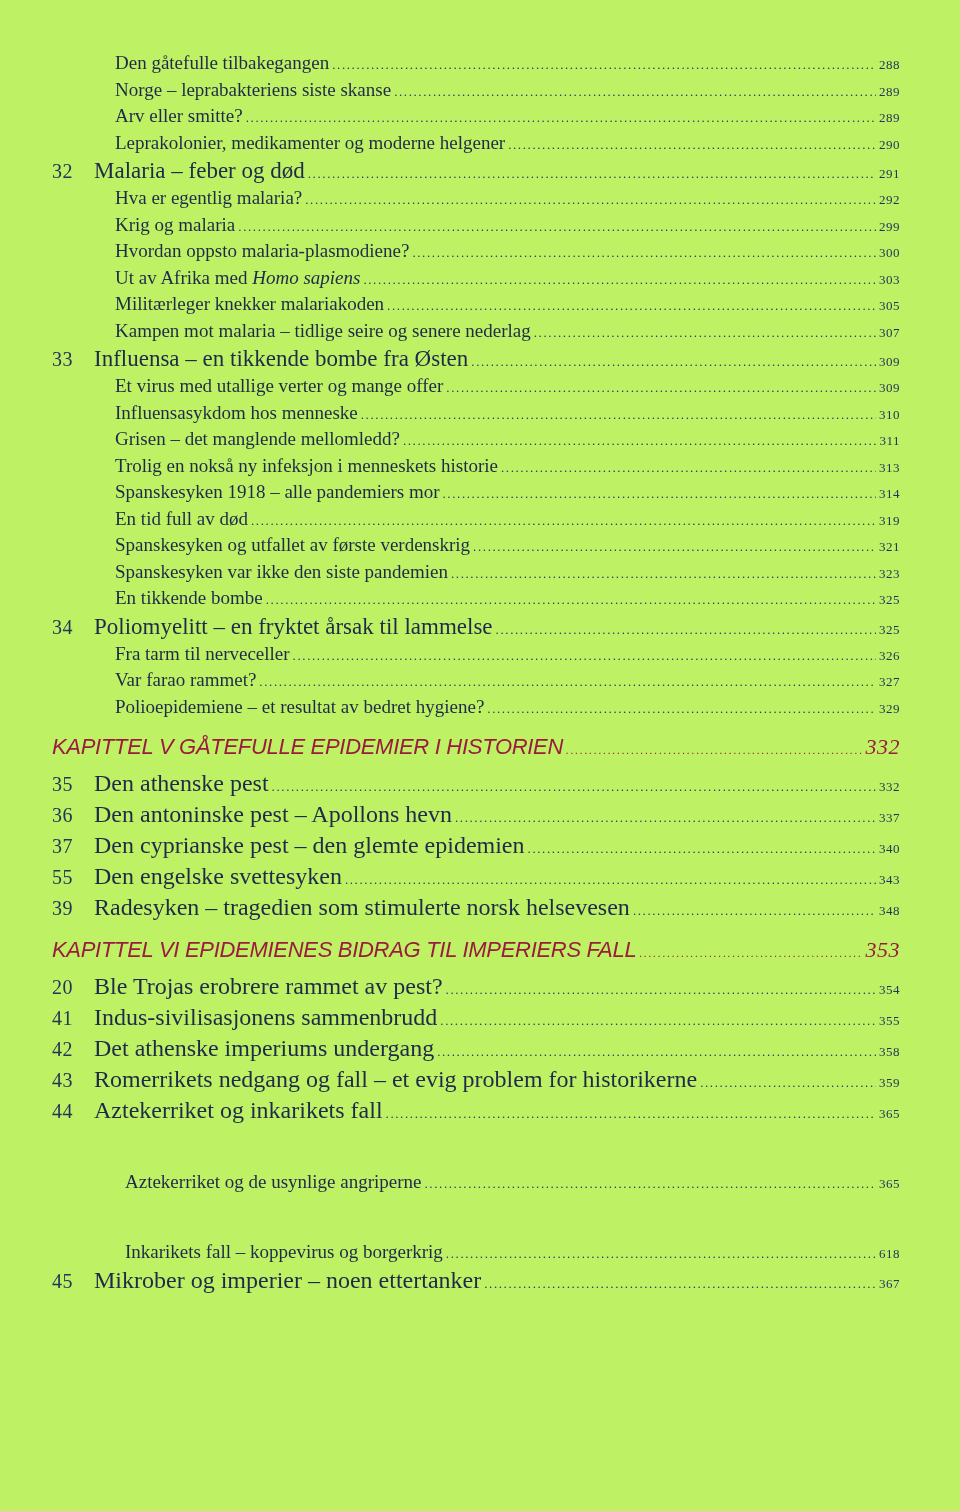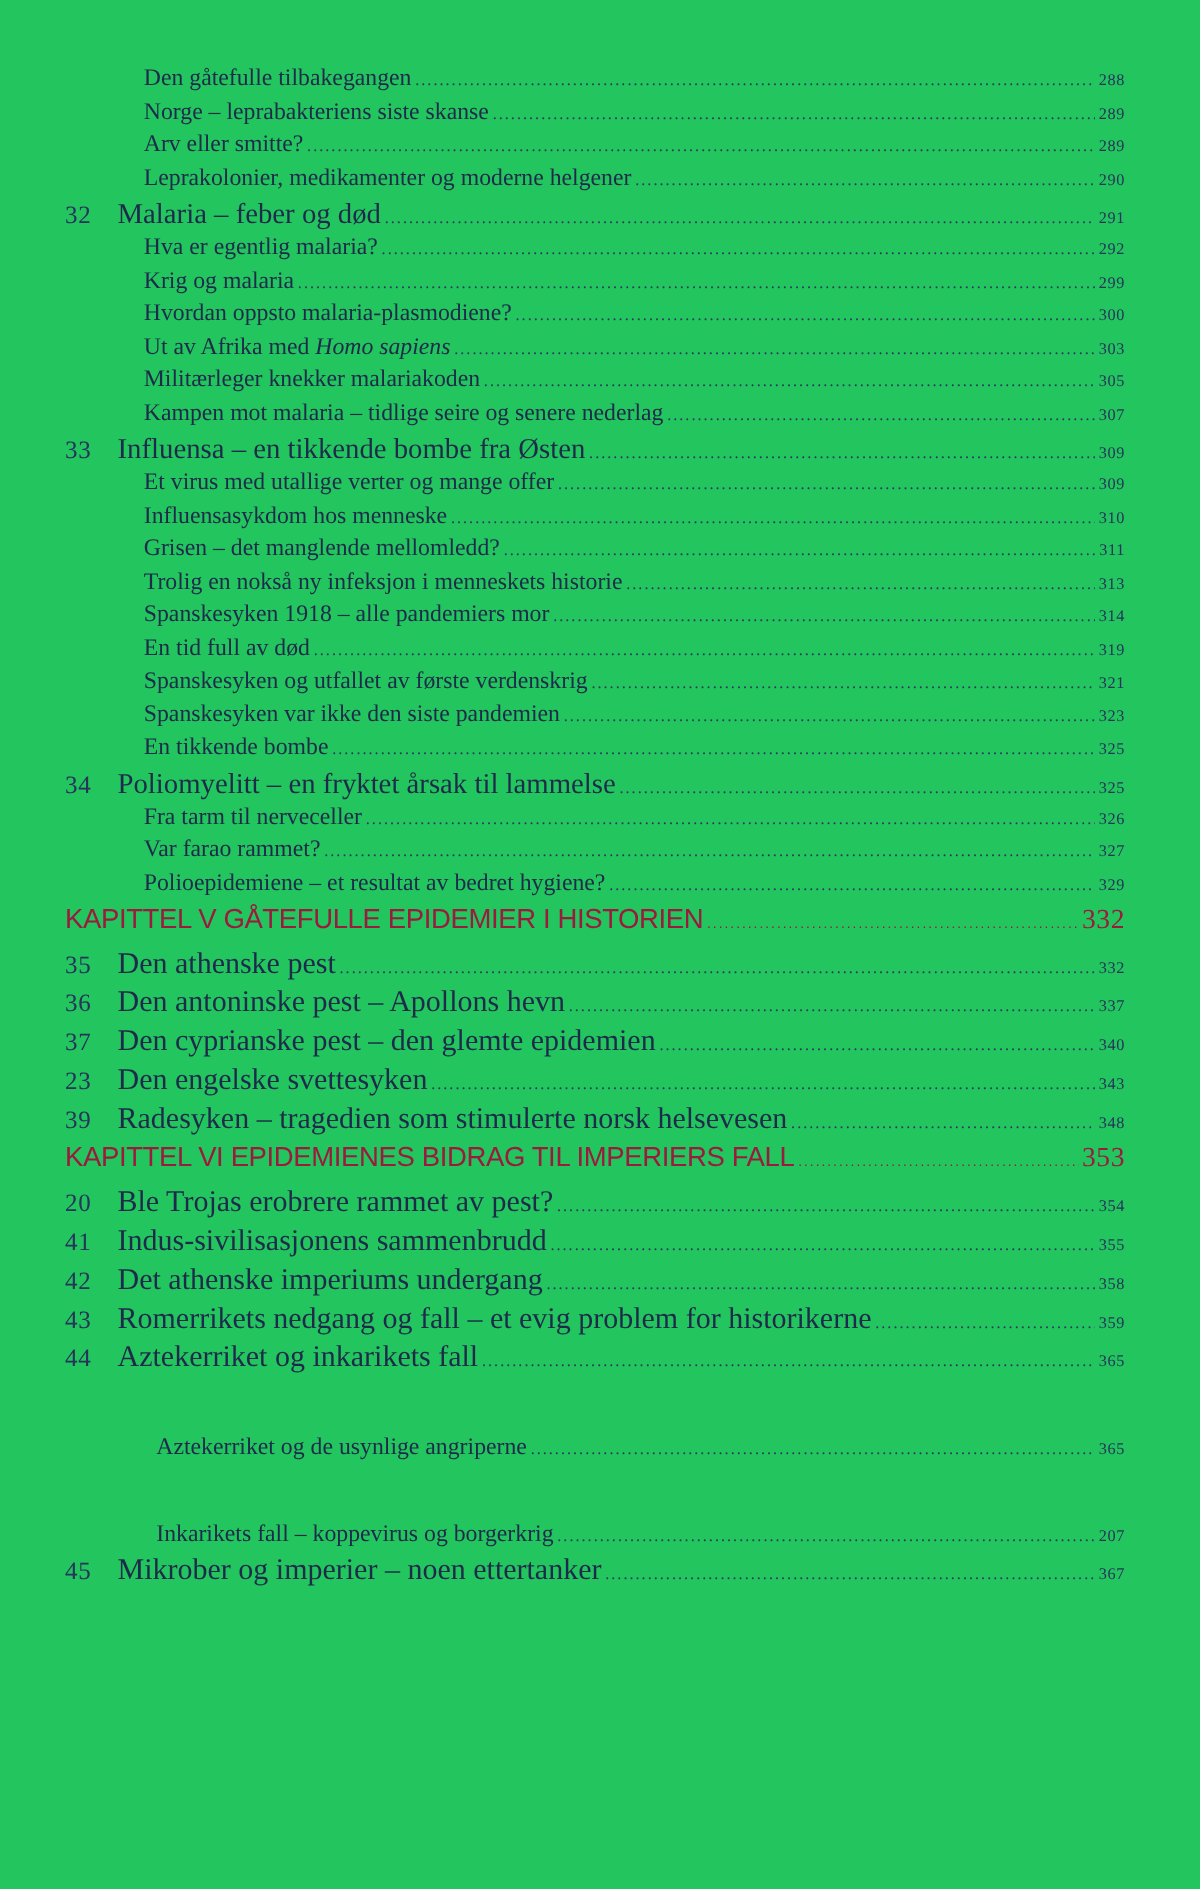--- a/index.html
+++ b/index.html
@@ -14,21 +14,21 @@
       overflow: hidden;
       font-family: "Liberation Serif", "DejaVu Serif", serif;
       color: #1f2a4a;
     }
     .page {
       position: absolute;
       left: 0;
       top: 0;
       width: 960px;
       height: 1511px;
-      background: #22c55e;
+      background: #bef264;
     }
     .toc {
       position: absolute;
       left: 52px;
       top: 52px;
       width: 848px;
     }
     .row {
       display: flex;
       align-items: baseline;
@@ -80,22 +80,23 @@
       justify-content: flex-end;
     }
     .row.chapter .page-num { font-size: 13px; }
 
     
     .row.part {
       height: 36px;
       font-family: "Liberation Sans", "DejaVu Sans", sans-serif;
       font-size: 22px;
       color: #9b1b3e;
-      margin-top: 0;
+      margin-top: 12px;
       letter-spacing: -0.3px;
+      font-style: italic;
     }
     .row.part .title { color: #9b1b3e; }
     .row.part .leader { color: #9b1b3e; font-size: 11px; }
     .row.part .page-num {
       color: #9b1b3e;
       font-family: "Liberation Serif", "DejaVu Serif", serif;
       font-size: 22px;
     }
 
     
@@ -261,21 +262,21 @@
       <span class="leader"></span>
       <span class="page-num">337</span>
     </div>
     <div class="row chapter big">
       <span class="num">37</span>
       <span class="title">Den cyprianske pest – den glemte epidemien</span>
       <span class="leader"></span>
       <span class="page-num">340</span>
     </div>
     <div class="row chapter big">
-      <span class="num">23</span>
+      <span class="num">55</span>
       <span class="title">Den engelske svettesyken</span>
       <span class="leader"></span>
       <span class="page-num">343</span>
     </div>
     <div class="row chapter big">
       <span class="num">39</span>
       <span class="title">Radesyken – tragedien som stimulerte norsk helsevesen</span>
       <span class="leader"></span>
       <span class="page-num">348</span>
     </div>
@@ -318,21 +319,21 @@
     </div>
 
     <div class="row sub deep">
       <span class="title">Aztekerriket og de usynlige angriperne</span>
       <span class="leader"></span>
       <span class="page-num">365</span>
     </div>
     <div class="row sub deep">
       <span class="title">Inkarikets fall – koppevirus og borgerkrig</span>
       <span class="leader"></span>
-      <span class="page-num">207</span>
+      <span class="page-num">618</span>
     </div>
 
     <div class="row chapter big">
       <span class="num">45</span>
       <span class="title">Mikrober og imperier – noen ettertanker</span>
       <span class="leader"></span>
       <span class="page-num">367</span>
     </div>
 
   </div>

